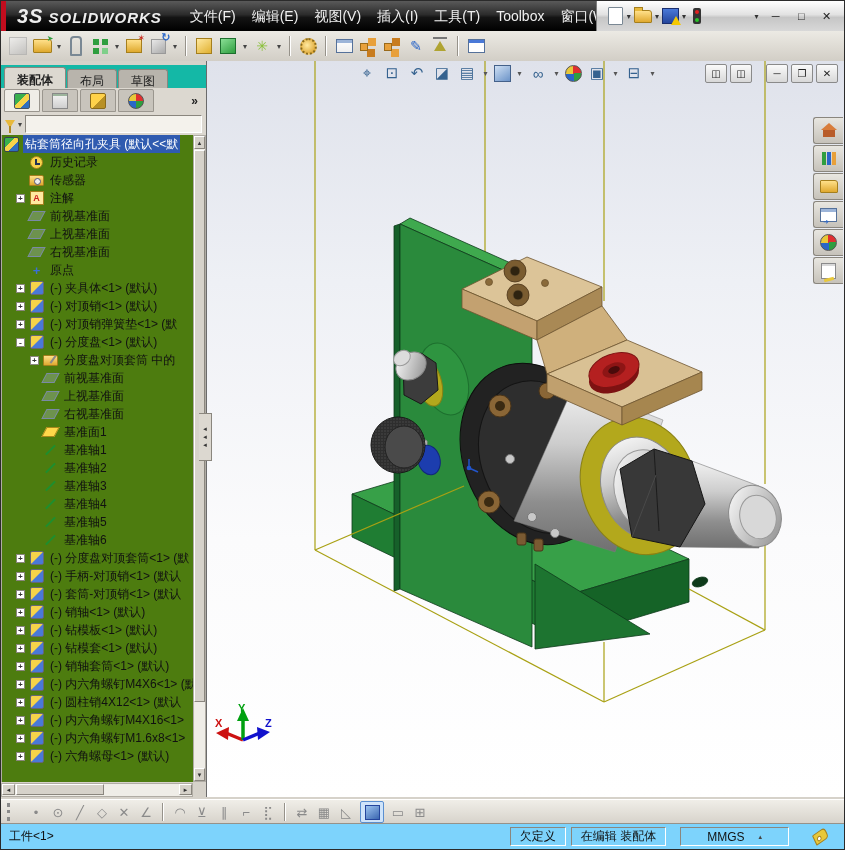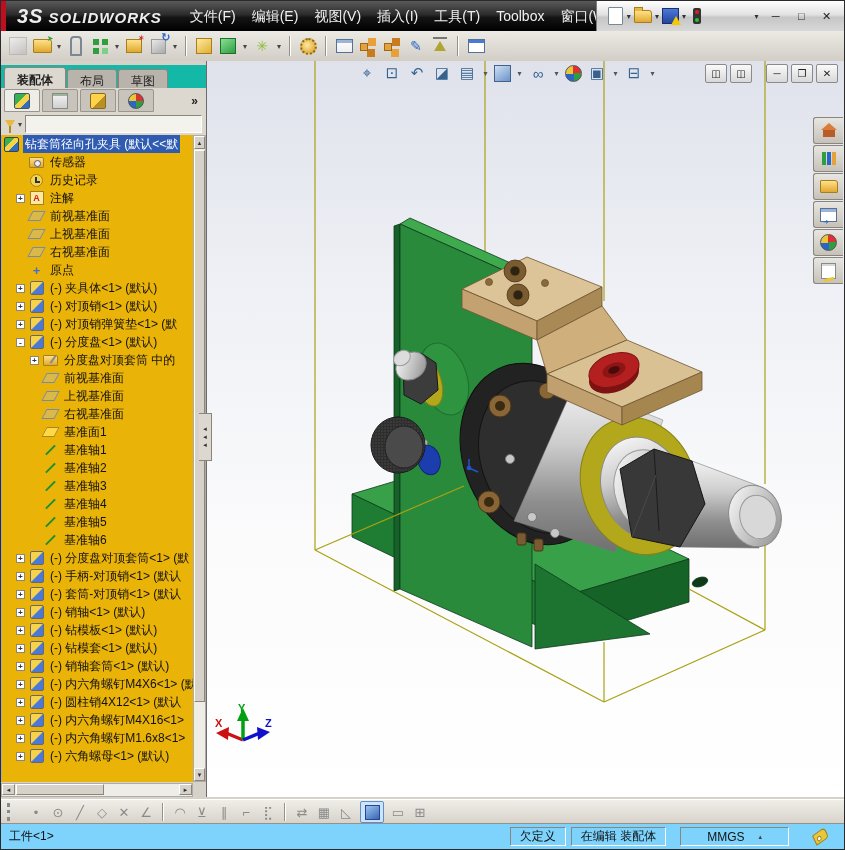--- a/index.html
+++ b/index.html
@@ -77,21 +77,21 @@
   .poverflow{margin-left:auto;margin-right:8px;font-size:12px;color:#222;font-weight:bold;}
   [data-shape="fm"]{width:14px;height:14px;background:linear-gradient(135deg,#3ab04e 0 40%,#f7d34a 40% 70%,#2f6fc0 70%);border:1px solid #456;border-radius:2px;}
   [data-shape="pm"]{width:14px;height:14px;background:linear-gradient(#f4f4f4,#cfcfcf);border:1px solid #888;box-shadow:inset 0 2px 0 #9cb49c;}
   [data-shape="cm"]{width:14px;height:14px;background:linear-gradient(135deg,#ffd24a 0 55%,#b89024 55%);border:1px solid #8a6a1a;border-radius:2px;}
   [data-shape="dm"]{width:14px;height:14px;border-radius:50%;background:conic-gradient(#e03030 0 25%,#2f9e3f 25% 50%,#2a66c8 50% 75%,#e8c83a 75%);border:1px solid #555;}
   .filterrow{position:absolute;left:0;top:52px;right:0;height:22px;background:#dcd8d0;display:flex;align-items:center;padding:0 4px;box-sizing:border-box;gap:3px;}
   .funnel{width:0;height:0;border-left:5px solid transparent;border-right:5px solid transparent;border-top:8px solid #e8b93c;position:relative;}
   .funnel::after{content:"";position:absolute;left:-1px;top:-2px;width:2px;height:7px;background:#b08a20;}
   .fdd{font-size:8px;color:#444;}
   .ffield{flex:1;height:16px;background:#f4f2ec;border:1px solid;border-color:#8a867e #fff #fff #8a867e;}
-  .treearea{position:absolute;left:0;top:74px;right:13px;bottom:15px;background:#eab308;overflow:hidden;
+  .treearea{position:absolute;left:0;top:74px;right:13px;bottom:15px;background:#4d7c0f;overflow:hidden;
      border-left:1px solid #b0aca4;}
   .trow{height:18px;line-height:18px;font-size:12px;white-space:nowrap;padding-left:14px;color:#111;display:flex;align-items:center;}
   .trow[data-cls~="root"]{padding-left:2px;}
   .trow[data-cls~="ind1"]{padding-left:28px;}
   .exp{display:inline-block;box-sizing:border-box;width:9px;height:9px;border:1px solid #8a867e;background:#fff;
        font:bold 8px/7px "Liberation Mono","DejaVu Sans Mono",monospace;text-align:center;color:#333;margin-right:4px;flex:0 0 9px;}
   .exp:empty{visibility:hidden;}
   .ti{display:inline-flex;width:15px;height:14px;margin-right:4px;flex:0 0 15px;align-items:center;justify-content:center;position:relative;}
   .tlabel{padding:0 2px;}
   .trow[data-cls~="sel"] .tlabel{background:#2f5bb0;color:#fff;}
@@ -318,28 +318,28 @@
     <div class="treearea">
 
         <div class="trow" data-cls="root sel">
 
           <span class="ti" data-icon="assembly"></span>
           <span class="tlabel">钻套筒径向孔夹具 (默认&lt;&lt;默</span>
         </div>
 
         <div class="trow" data-cls="">
           <span class="exp"></span>
+          <span class="ti" data-icon="history"></span>
+          <span class="tlabel">历史记录</span>
+        </div>
+
+        <div class="trow" data-cls="">
+          <span class="exp"></span>
           <span class="ti" data-icon="sensors"></span>
           <span class="tlabel">传感器</span>
-        </div>
-
-        <div class="trow" data-cls="">
-          <span class="exp"></span>
-          <span class="ti" data-icon="history"></span>
-          <span class="tlabel">历史记录</span>
         </div>
 
         <div class="trow" data-cls="">
           <span class="exp">+</span>
           <span class="ti" data-icon="annotations"></span>
           <span class="tlabel">注解</span>
         </div>
 
         <div class="trow" data-cls="">
           <span class="exp"></span>

